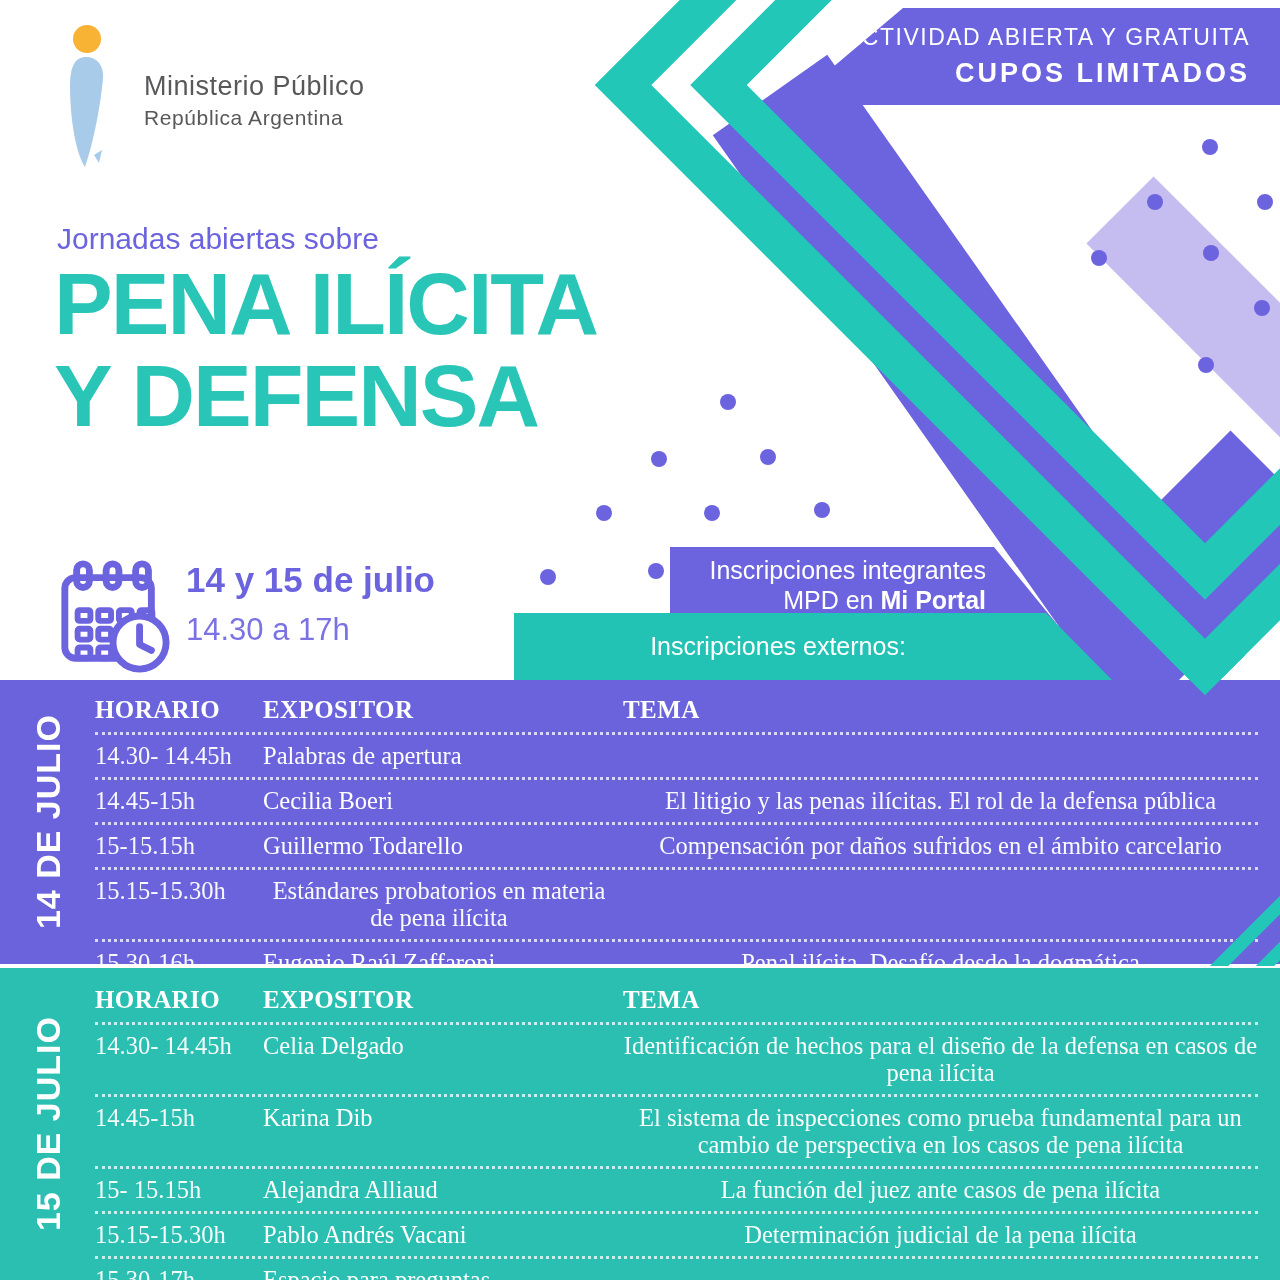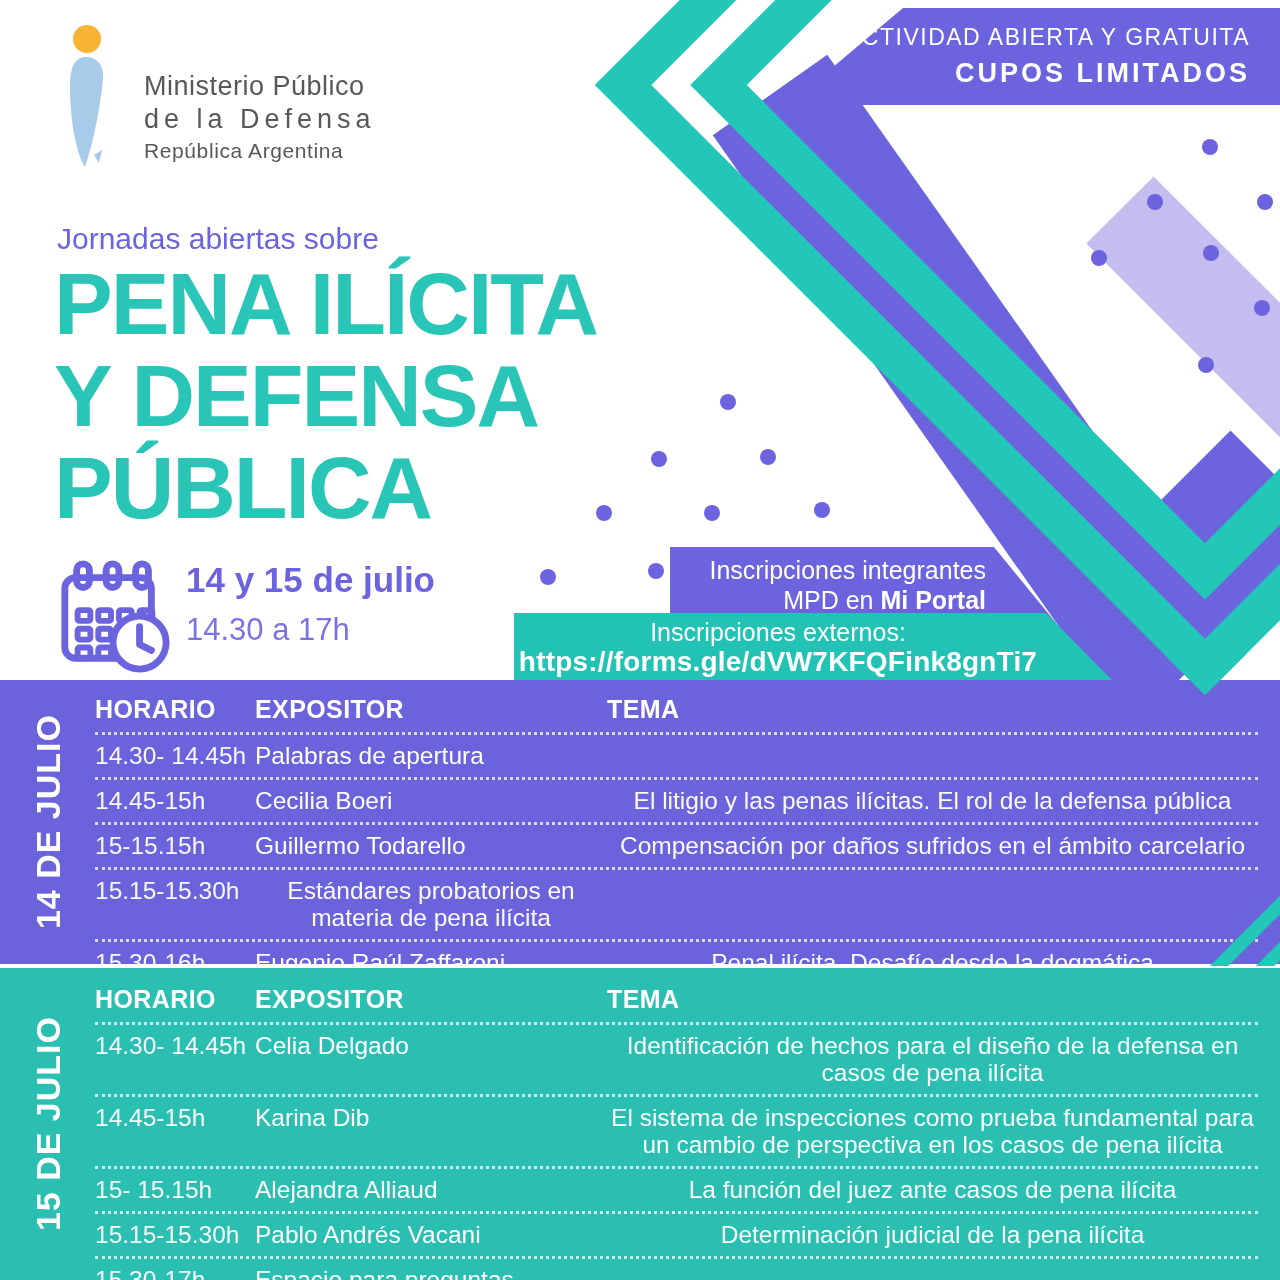--- a/index.html
+++ b/index.html
@@ -42,23 +42,23 @@
   .box-ext .url{font-size:28px;font-weight:700;letter-spacing:.2px;}
   
   .sched{left:0;width:1280px;z-index:4;color:#fff;box-sizing:border-box;}
   .sched.day1{top:680px;height:284px;background:#6b63dc;padding-top:6px;}
   .sched.day2{top:968px;height:312px;background:#2bbfb2;padding-top:8px;}
   .day-label{position:absolute;left:20px;top:0;bottom:0;display:flex;align-items:center;
              justify-content:center;width:56px;}
   .day-label span{writing-mode:vertical-rl;transform:rotate(180deg);font-weight:700;
                   font-size:34px;letter-spacing:1px;white-space:nowrap;}
   .rows{margin-left:95px;margin-right:22px;}
-  .srow{display:grid;grid-template-columns:160px 352px auto;column-gap:0;
+  .srow{display:grid;grid-template-columns:160px 352px auto;column-gap:8px;
         padding:7px 0 8px 0;border-bottom:3px dotted rgba(255,255,255,.75);
-        font-size:24.5px;line-height:27px;}
+        font-size:24.5px;line-height:27px;font-family:Liberation Serif, serif;}
   .srow.head{font-weight:700;font-size:25px;letter-spacing:.4px;padding-top:10px;padding-bottom:9px;}
   .sched.day1 .srow:last-child{border-bottom:none;}
   .srow .c-time{opacity:.95;}
   .srow .c-topic{opacity:.97;text-align:center;}
 </style>
 </head>
 <body>
 
 <svg id="decor-under" class="abs" width="1280" height="1280" viewBox="0 0 1280 1280">
   <defs>
@@ -113,35 +113,33 @@
 </svg>
 
 <div class="abs logo-wrap">
   <svg width="72" height="152" viewBox="0 0 72 152">
     <circle cx="29" cy="15" r="14" fill="#f8b334"></circle>
     <path d="M28,33 C40,33 46,43 45,55 C42,84 36,116 27,143 C18,130 12,96 12,61 C12,43 17,33 28,33 Z" fill="#a9cbea"></path>
     <path d="M36,131 L44,126 L41,139 Z" fill="#a9cbea"></path>
   </svg>
   <div class="logo-text">
     <div class="l1">Ministerio Público</div>
-    <div class="l2">de la Defensa</div>
     <div class="l3">República Argentina</div>
   </div>
 </div>
 
 <div class="abs banner">
   <div class="b1">ACTIVIDAD ABIERTA Y GRATUITA</div>
   <div class="b2">CUPOS LIMITADOS</div>
 </div>
 
 <div class="abs kicker">Jornadas abiertas sobre</div>
 <div class="abs title">
   <div>PENA ILÍCITA</div>
   <div>Y DEFENSA</div>
-  <div>PÚBLICA</div>
 </div>
 
 <svg class="abs cal-icon" width="118" height="118" viewBox="0 0 120 120">
   <g fill="none" stroke="#6c63df" stroke-width="7" stroke-linecap="round">
     <rect x="10" y="22" width="88" height="82" rx="11"></rect>
     <rect x="22" y="8" width="13" height="24" rx="6.5"></rect>
     <rect x="52" y="8" width="13" height="24" rx="6.5"></rect>
     <rect x="82" y="8" width="13" height="24" rx="6.5"></rect>
   </g>
   <g fill="none" stroke="#6c63df" stroke-width="6">
@@ -162,21 +160,20 @@
 <div class="abs timerange">14.30 a 17h</div>
 
 <div class="abs box-int">
   <div>Inscripciones integrantes</div>
   <div>
     <span>MPD en </span><b>Mi Portal</b>
   </div>
 </div>
 <div class="abs box-ext">
   <div>Inscripciones externos:</div>
-  <div class="url">https://forms.gle/dVW7KFQFink8gnTi7</div>
 </div>
 
 <div class="abs sched day1">
   <div class="day-label">
     <span>14 DE JULIO</span>
   </div>
   <div class="rows">
     <div class="srow head">
       <div>HORARIO</div>
       <div>EXPOSITOR</div>

